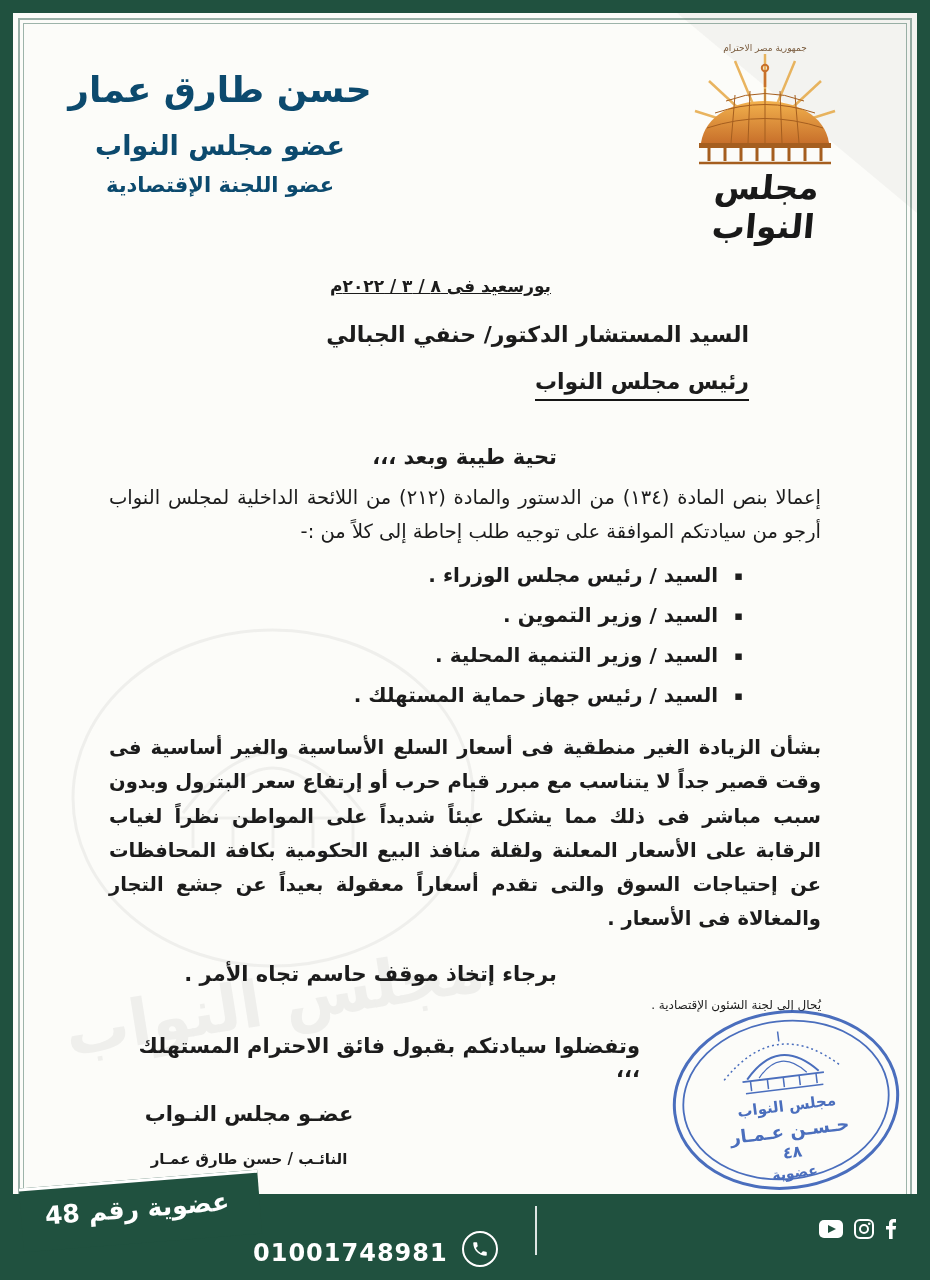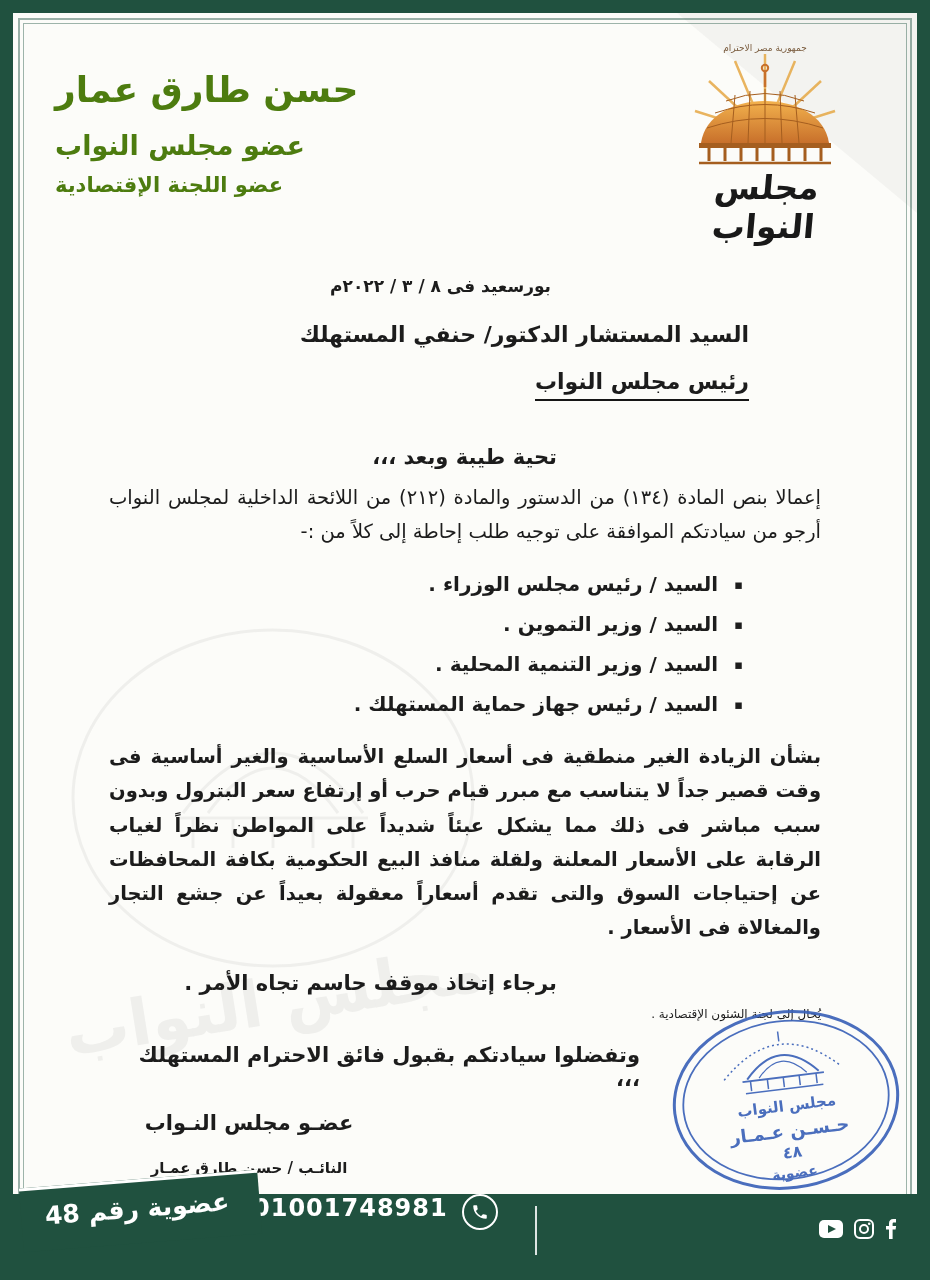--- a/index.html
+++ b/index.html
@@ -11,38 +11,38 @@
   }
   .frame-a{position:absolute;inset:5px;border:2px solid #24584575;pointer-events:none;z-index:1;}
   .frame-b{position:absolute;inset:10px;border:1px solid #24584570;pointer-events:none;z-index:1;}
 
   
   .watermark{position:absolute;left:30px;top:590px;opacity:.11;z-index:0;pointer-events:none;}
   .wm-streak{position:absolute;right:0;top:0;width:330px;height:230px;opacity:.05;z-index:0;pointer-events:none;}
 
   
   .header{position:relative;z-index:2;display:flex;justify-content:space-between;direction:ltr;padding:30px 52px 0 42px;}
-  .h-names{width:330px;text-align:left;color:#4d7c0f;padding-top:26px;}
+  .h-names{width:330px;text-align:center;color:#0c4a6e;padding-top:26px;}
   .h-name{font-size:36px;font-weight:bold;}
   .h-t1{font-size:27px;font-weight:bold;margin-top:20px;}
   .h-t2{font-size:21px;font-weight:bold;margin-top:12px;}
   .h-logo{width:200px;text-align:center;direction:rtl;}
   .logo-top{font-size:9px;color:#7a5c3e;letter-spacing:2px;}
   .logo-callig{font-size:33px;font-weight:bold;color:#191919;transform:skewX(-5deg);margin-top:-4px;}
 
   
   .content{position:relative;z-index:2;padding:0 96px;}
-  .date{font-size:17px;font-weight:bold;margin:30px 270px 0 0;text-align:right;}
+  .date{font-size:17px;font-weight:bold;margin:30px 270px 0 0;text-align:right;text-decoration:underline;}
   .addressee1{font-size:22px;font-weight:bold;margin:26px 72px 0 0;}
   .addressee2{font-size:22px;font-weight:bold;margin:22px 72px 0 0;}
   .addressee2 span{display:inline-block;border-bottom:2px solid #161616;padding-bottom:5px;}
   .greeting{font-size:21px;font-weight:bold;margin:44px 264px 0 0;}
   .para{font-size:19.5px;line-height:1.75;text-align:justify;margin:12px 0 0 0;}
   .body-para{margin-top:22px;font-weight:bold;}
-  .recipients{list-style:none;margin:22px 78px 0 0;padding:0;}
+  .recipients{list-style:none;margin:10px 78px 0 0;padding:0;}
   .recipients li{font-size:20px;font-weight:600;margin-top:13px;line-height:1.35;}
   .recipients li::before{content:"▪";font-size:13px;margin-left:16px;vertical-align:2px;}
   .action{font-size:21px;font-weight:bold;margin:26px 264px 0 0;}
   .referral{font-size:12px;margin:12px 0 0 0;}
   .closing{font-size:21px;font-weight:bold;margin:22px 181px 0 0;}
   .sig-wrap{direction:ltr;margin-top:20px;}
   .signature{direction:rtl;width:300px;text-align:center;margin-left:-10px;}
   .sig1{font-size:21px;font-weight:bold;}
   .sig2{font-size:15px;font-weight:bold;margin-top:24px;}
   .sig3{font-size:17px;font-weight:bold;margin-top:22px;transform:rotate(-2deg);}
@@ -50,21 +50,21 @@
   
   .stamp{position:absolute;right:12px;bottom:72px;width:238px;height:190px;z-index:3;opacity:.92;}
 
   
   .footer{position:absolute;left:0;right:0;bottom:0;height:73px;background:#20513f;z-index:4;}
   .badge{
     position:absolute;left:8px;bottom:24px;background:#20513f;color:#fff;
     font-size:25px;font-weight:bold;padding:12px 30px 20px 24px;
     transform:rotate(-4.5deg);border-top:3px solid #fff;z-index:5;direction:rtl;white-space:nowrap;
   }
-  .phone{position:absolute;left:240px;top:0;height:73px;display:flex;align-items:flex-start;gap:14px;direction:ltr;color:#fff;}
+  .phone{position:absolute;left:240px;top:0;height:73px;display:flex;align-items:flex-end;gap:14px;direction:ltr;color:#fff;}
   .phone-num{font-size:24px;font-weight:bold;letter-spacing:1px;}
   .phone-icon{width:36px;height:36px;border:2px solid #fff;border-radius:50%;display:flex;align-items:center;justify-content:center;box-sizing:border-box;}
   .f-divider{position:absolute;left:522px;top:12px;bottom:12px;width:2px;background:rgba(255,255,255,.85);}
   .social{position:absolute;right:20px;top:0;height:73px;display:flex;align-items:center;gap:11px;direction:ltr;color:#fff;}
   .social-text{font-size:23px;font-weight:bold;margin-left:8px;direction:rtl;}
 </style>
 </head>
 <body>
 
 <div class="page">
@@ -139,21 +139,21 @@
         </g>
         <line x1="14" y1="110" x2="146" y2="110" stroke="#a55e1f" stroke-width="2.5"></line>
       </svg>
       <div class="logo-callig">مجلس النواب</div>
     </div>
   </div>
 
   <div class="content">
     <div class="date">بورسعيد فى ٨ / ٣ / ٢٠٢٢م</div>
 
-    <div class="addressee1">السيد المستشار الدكتور/ حنفي المستهلك</div>
+    <div class="addressee1">السيد المستشار الدكتور/ حنفي الجبالي</div>
     <div class="addressee2"><span>رئيس مجلس النواب</span></div>
 
     <div class="greeting">تحية طيبة وبعد ،،،</div>
 
     <div class="para">إعمالا بنص المادة (١٣٤) من الدستور والمادة (٢١٢) من اللائحة الداخلية لمجلس النواب أرجو من سيادتكم الموافقة على توجيه طلب إحاطة إلى كلاً من :-</div>
 
     <ul class="recipients">
       <li>السيد / رئيس مجلس الوزراء .</li>
       <li>السيد / وزير التموين .</li>
       <li>السيد / وزير التنمية المحلية .</li>

